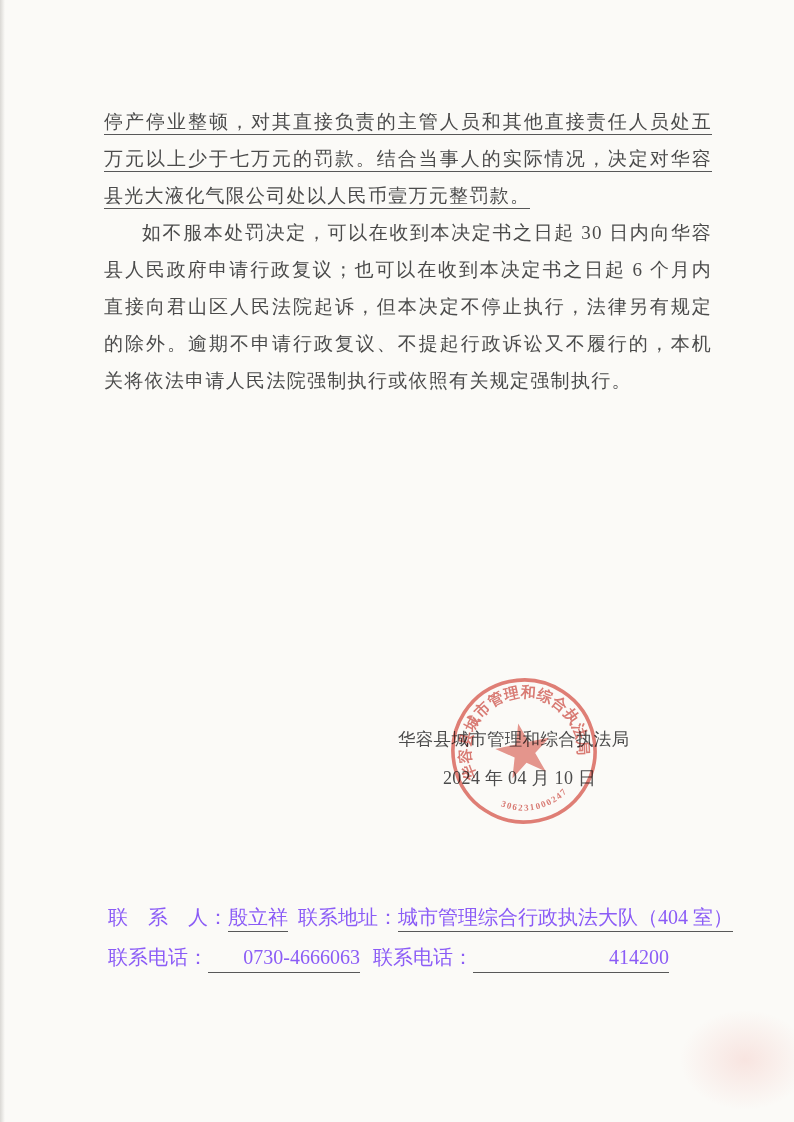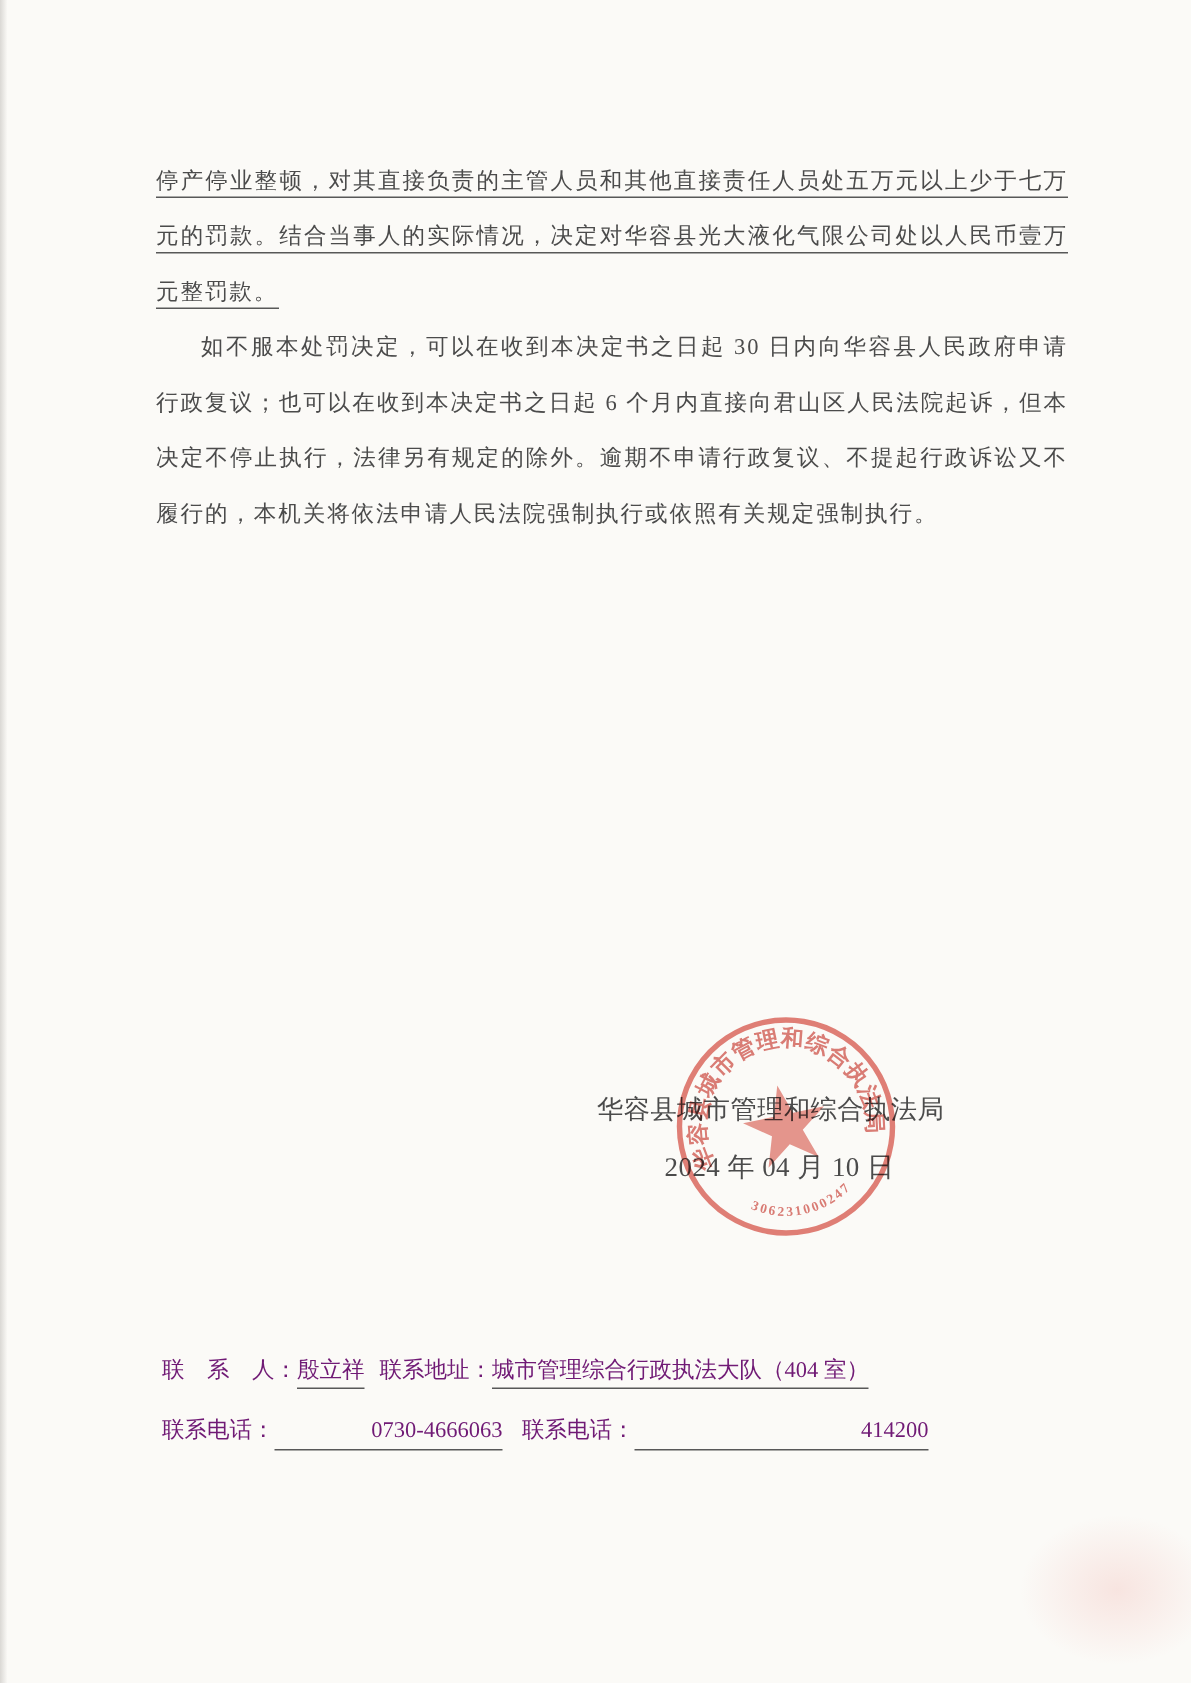--- a/index.html
+++ b/index.html
@@ -13,21 +13,21 @@
     color:#4b4b4b;
   }
   
   .paper::before {
     content:""; position:absolute; left:0; top:0; bottom:0; width:5px;
     background:linear-gradient(90deg, rgba(120,115,110,0.25), rgba(120,115,110,0));
     pointer-events:none;
   }
   .body-text {
     position:absolute; left:104px; top:103px; width:608px;
-    font-size:15px; line-height:37px; letter-spacing:1.3px;
+    font-size:19px; line-height:37px; letter-spacing:1.3px;
     text-align:justify; text-justify:inter-ideograph;
   }
   .body-text p { margin:0; }
   .indent { text-indent:2em; }
   .ul { border-bottom:1.2px solid #585858; padding-bottom:2px; }
   .ul-ext { border-bottom:1.2px solid #585858; padding-bottom:2px; padding-right:18px; }
 
   .sig-agency {
     position:absolute; left:398px; top:727px;
     font-size:17.5px; letter-spacing:0.3px; color:#4b4b4b;
@@ -36,21 +36,21 @@
     position:absolute; left:443px; top:766px;
     font-size:18px; letter-spacing:0.3px; color:#4b4b4b;
   }
 
   .seal {
     position:absolute; left:439px; top:666px; width:170px; height:170px;
     mix-blend-mode:multiply; opacity:0.85; pointer-events:none;
   }
   .seal text { font-family:"Liberation Serif","DejaVu Serif",serif; font-weight:bold; }
 
-  .contact { position:absolute; left:108px; width:600px; font-size:15px; color:#701a75; white-space:nowrap; }
+  .contact { position:absolute; left:108px; width:600px; font-size:20px; color:#8b5cf6; white-space:nowrap; }
   .contact-row1 { top:904px; }
   .contact-row2 { top:944px; }
   .c-ul { border-bottom:1.2px solid #585858; padding-bottom:3px; }
   .c-fill {
     display:inline-block; text-align:right;
     border-bottom:1.2px solid #585858; padding-bottom:3px;
     vertical-align:baseline;
   }
   .fill-phone { width:152px; }
   .fill-postal { width:196px; margin-right:2px; }

